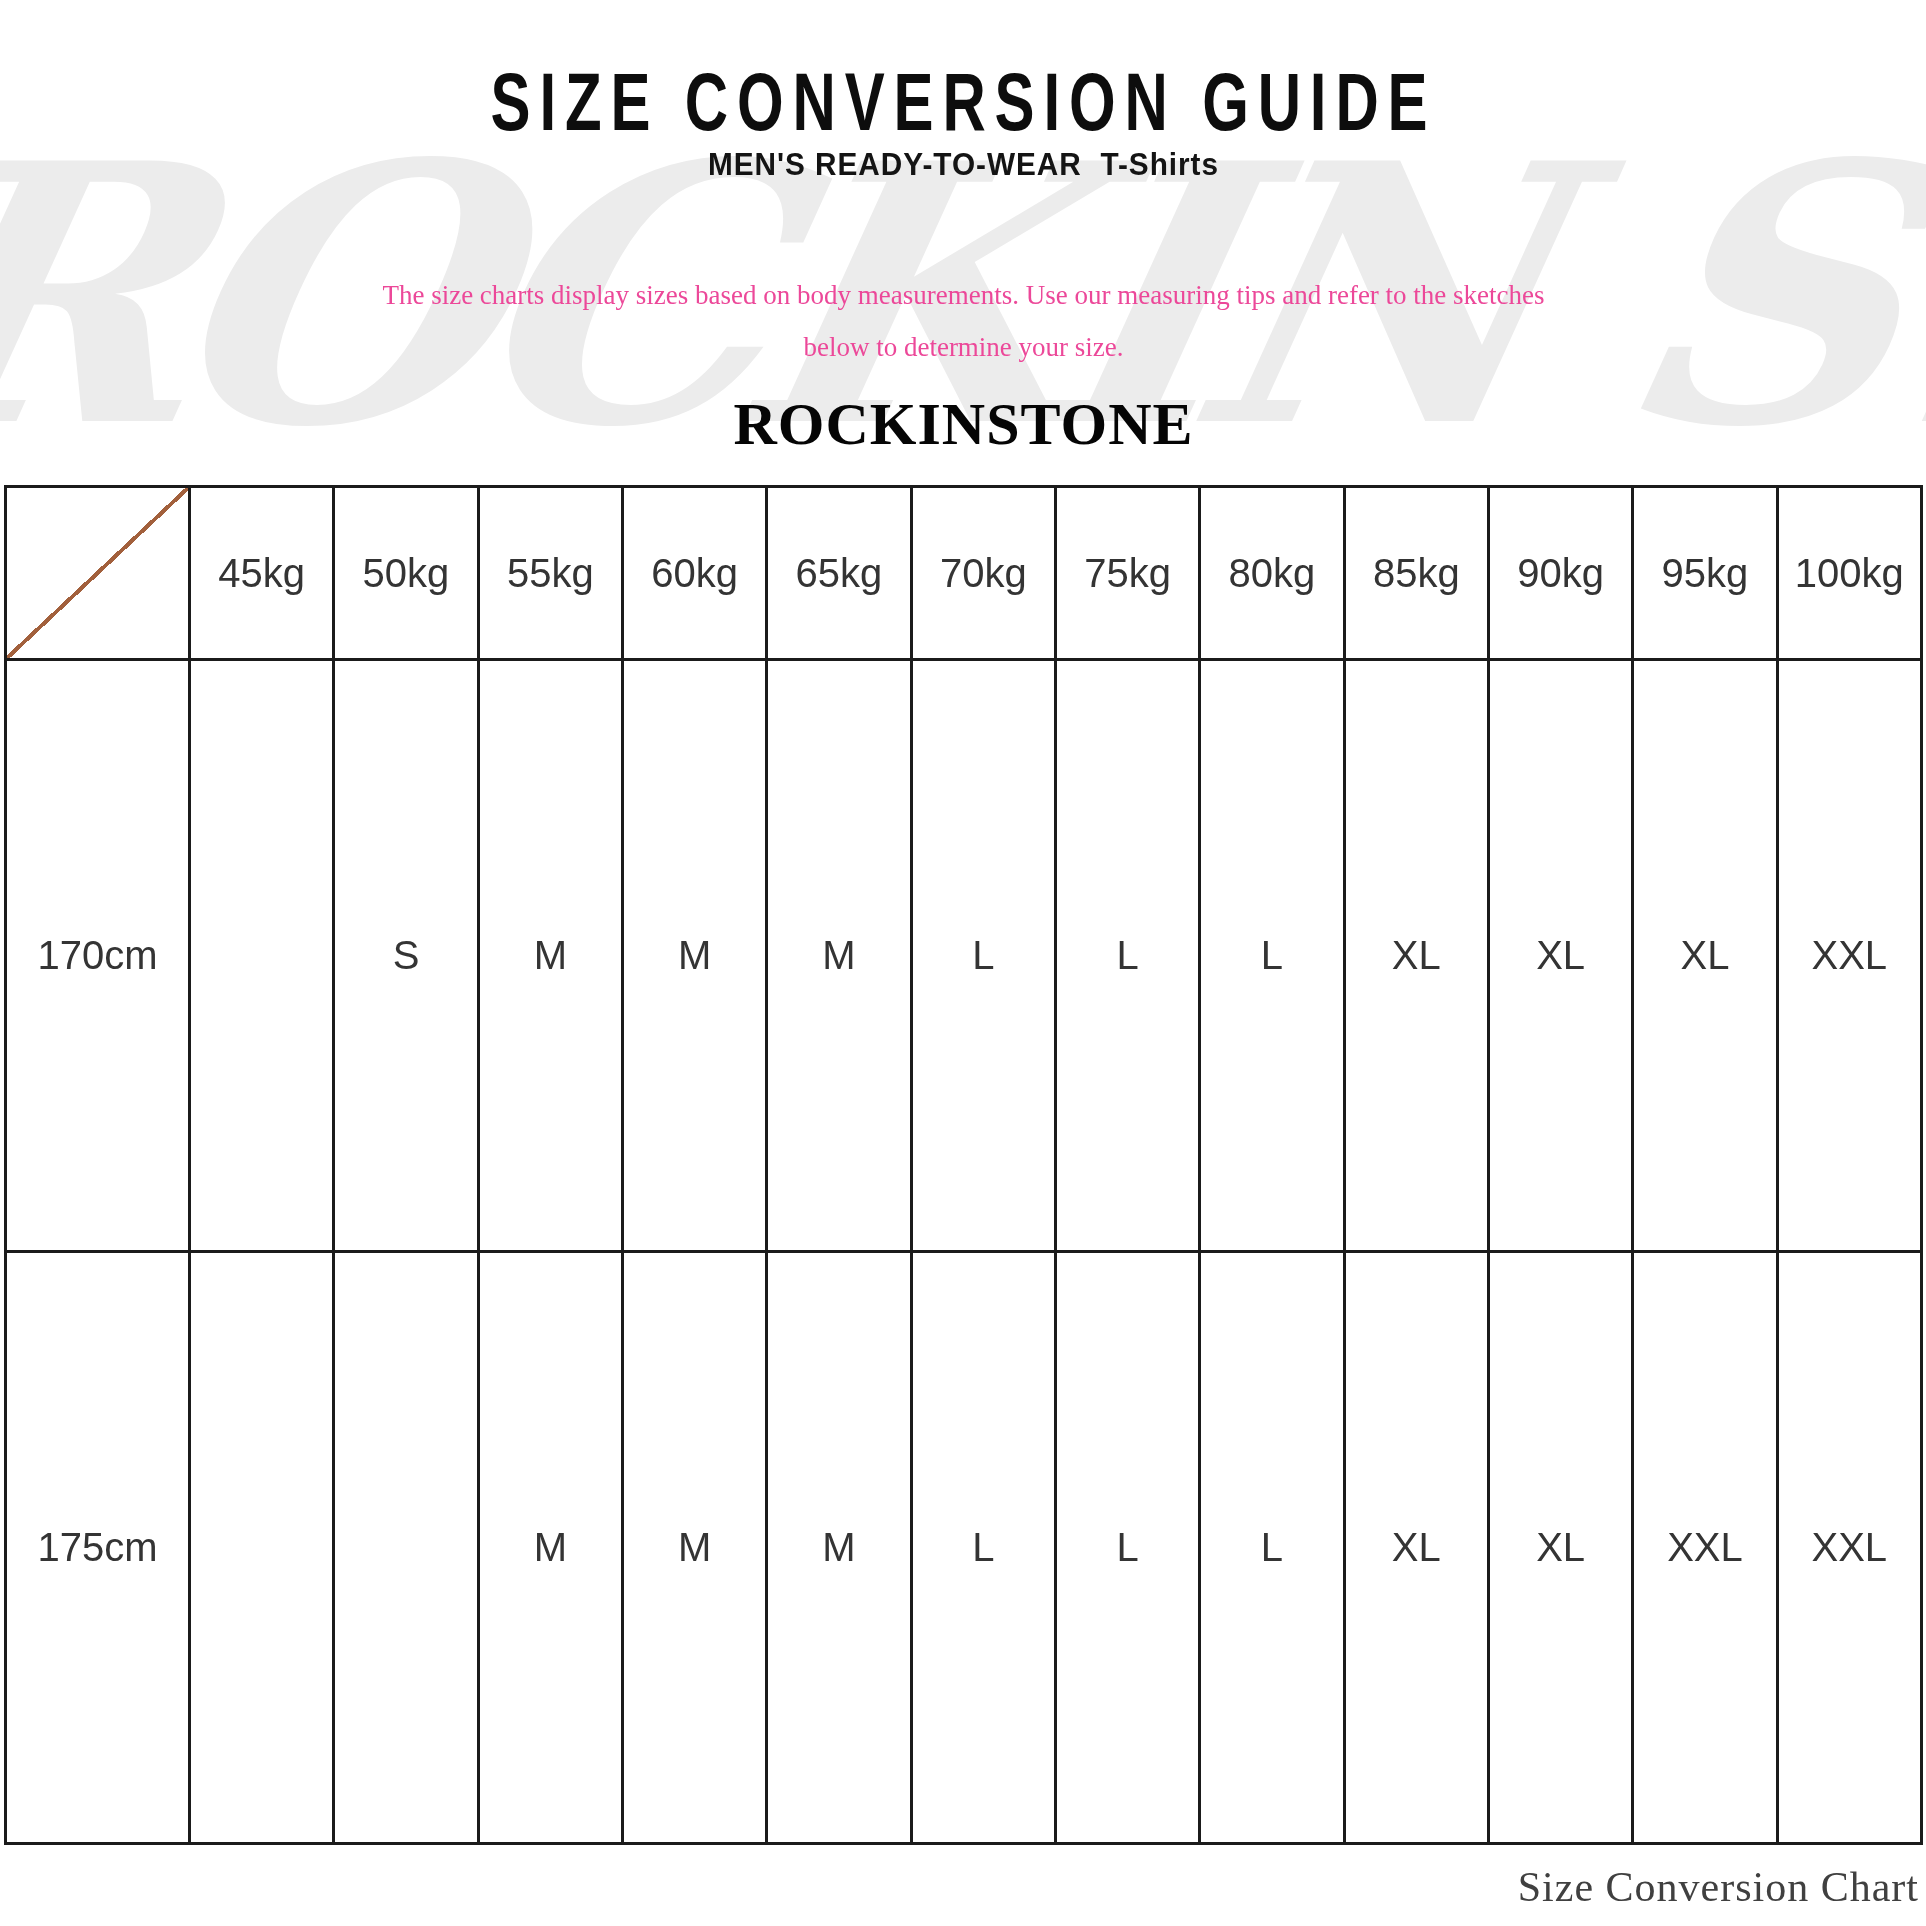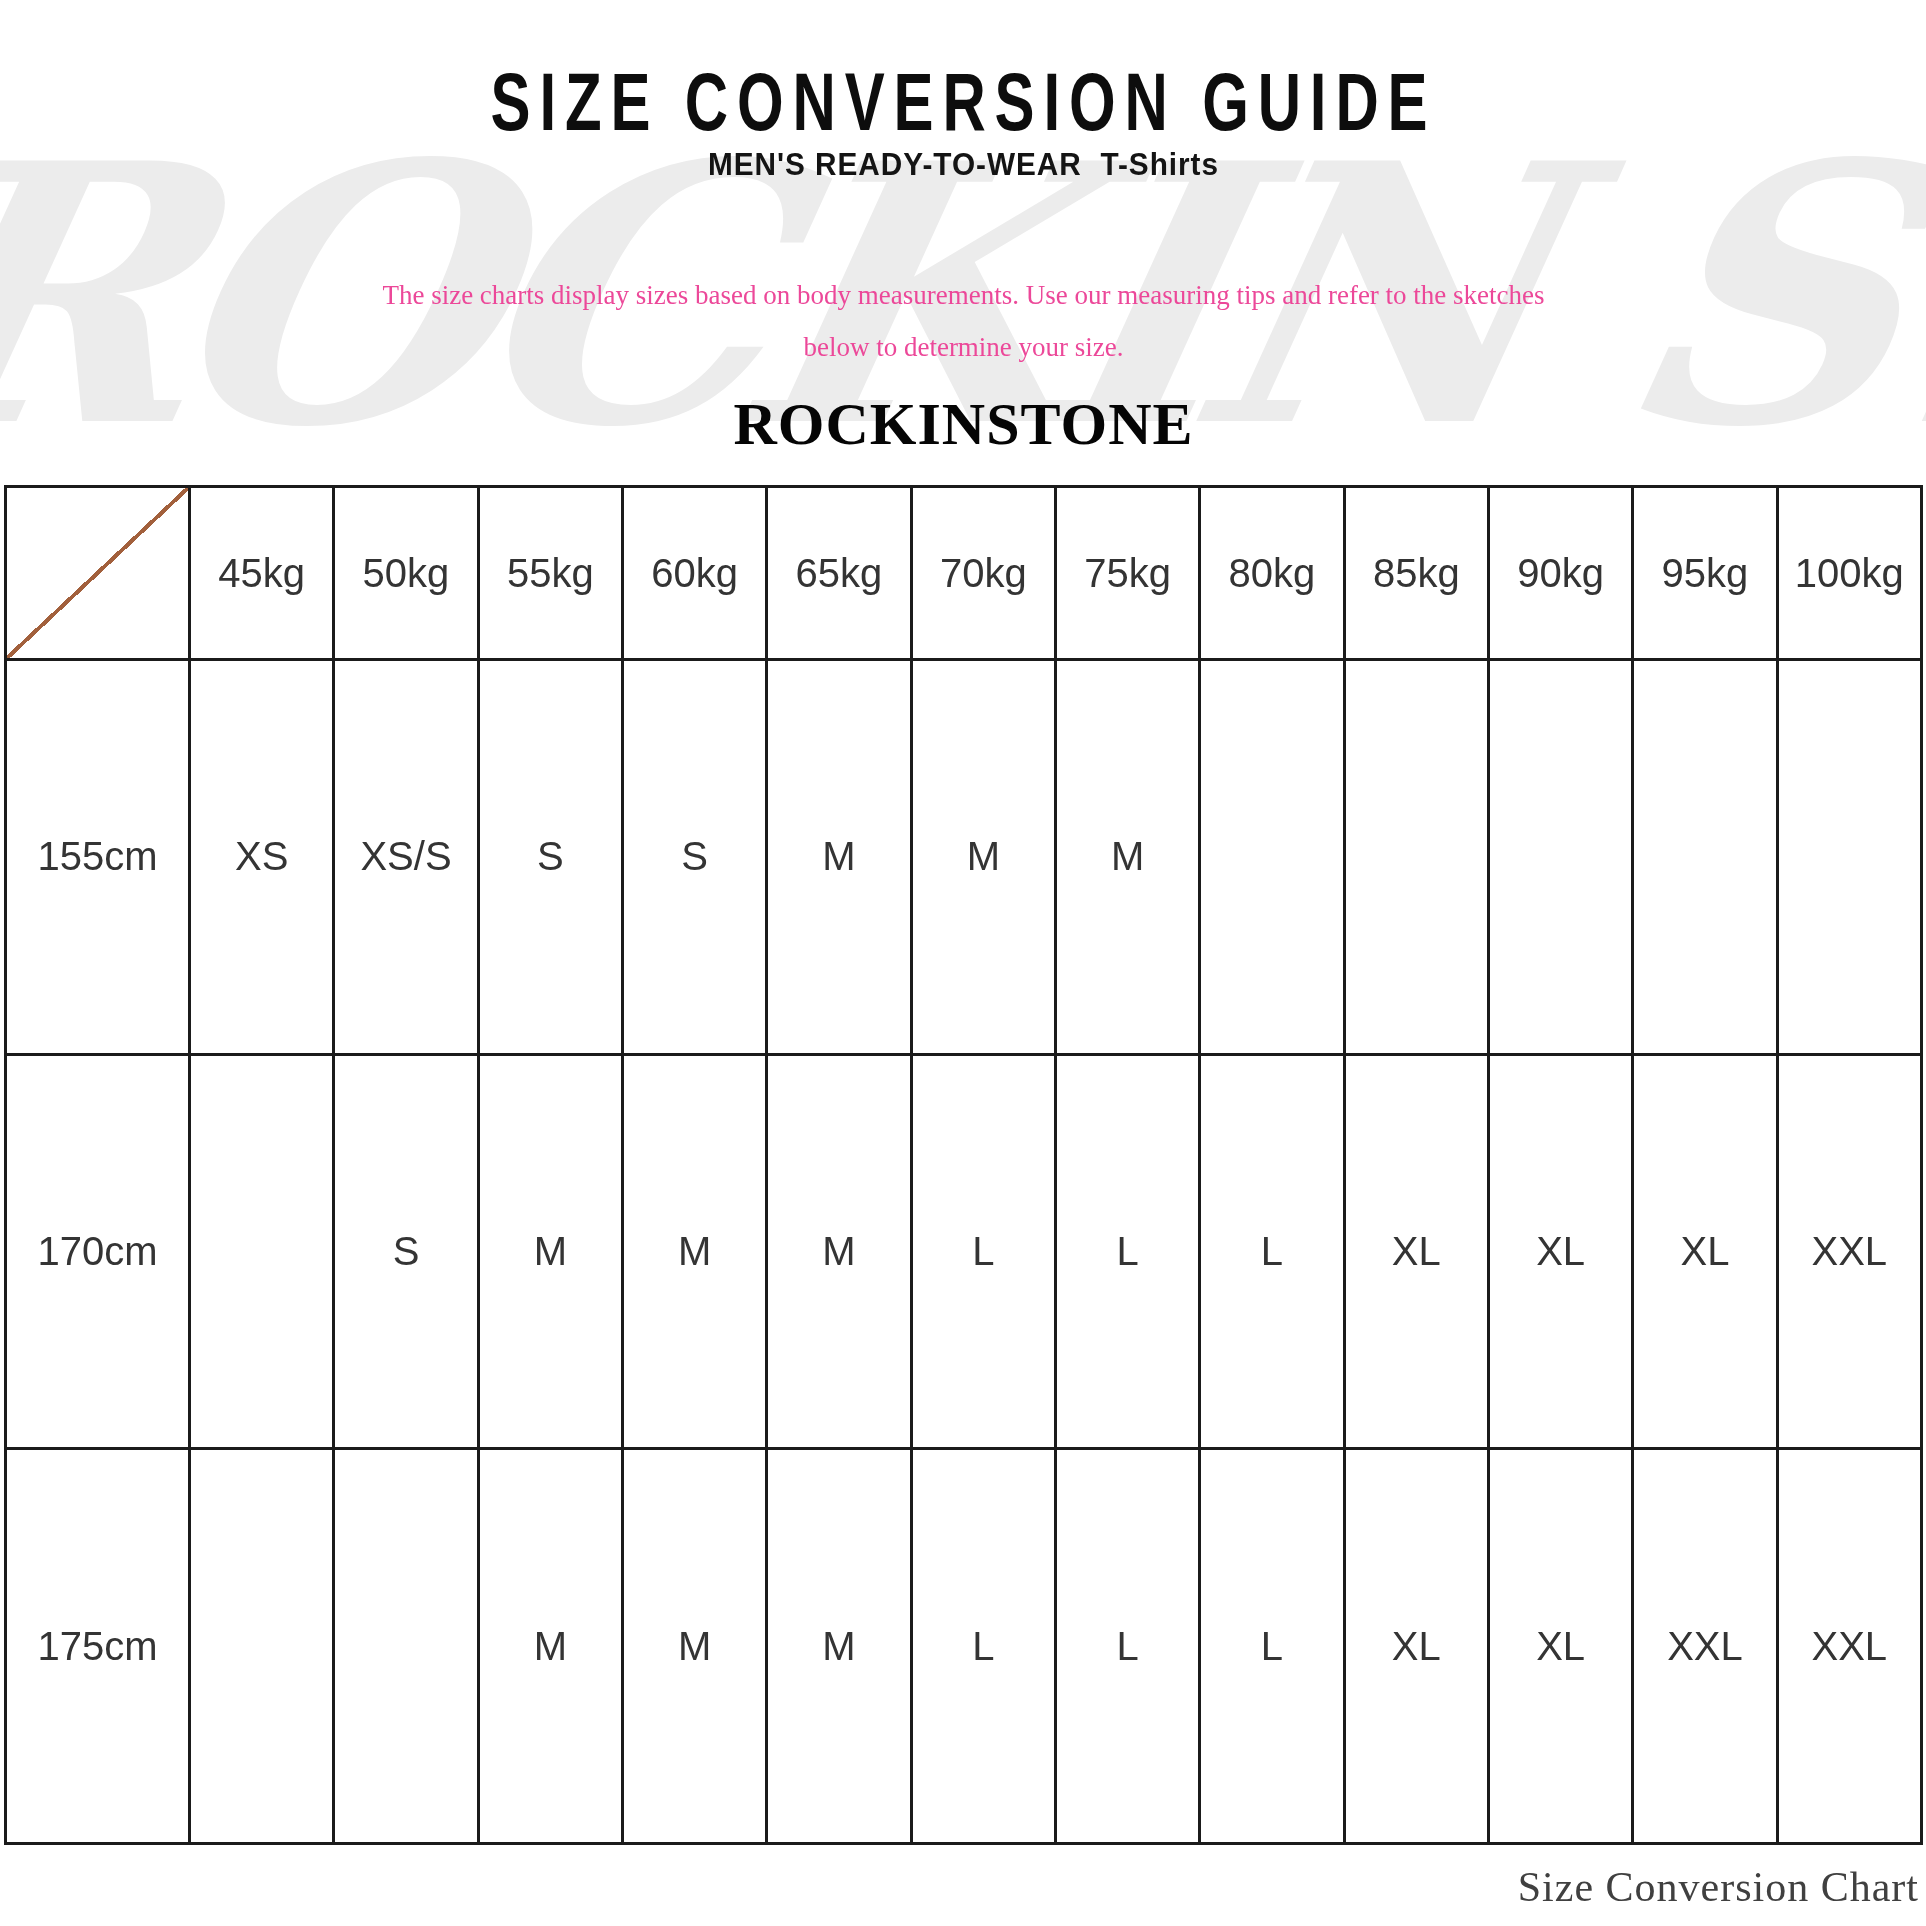--- a/index.html
+++ b/index.html
@@ -126,35 +126,20 @@
         <th>75kg</th>
         <th>80kg</th>
         <th>85kg</th>
         <th>90kg</th>
         <th>95kg</th>
         <th>100kg</th>
       </tr>
   </thead>
   <tbody id="table-body">
       <tr>
-        <th class="hlabel">155cm</th>
-        <td class="c-light">XS</td>
-        <td class="c-light">XS/S</td>
-        <td class="c-light">S</td>
-        <td class="c-light">S</td>
-        <td class="c-taupe">M</td>
-        <td class="c-taupe">M</td>
-        <td class="c-taupe">M</td>
-        <td></td>
-        <td></td>
-        <td></td>
-        <td></td>
-        <td></td>
-      </tr>
-      <tr>
         <th class="hlabel">170cm</th>
         <td></td>
         <td class="c-light">S</td>
         <td class="c-taupe">M</td>
         <td class="c-taupe">M</td>
         <td class="c-taupe">M</td>
         <td class="c-blue">L</td>
         <td class="c-blue">L</td>
         <td class="c-blue">L</td>
         <td class="c-taupe">XL</td>

